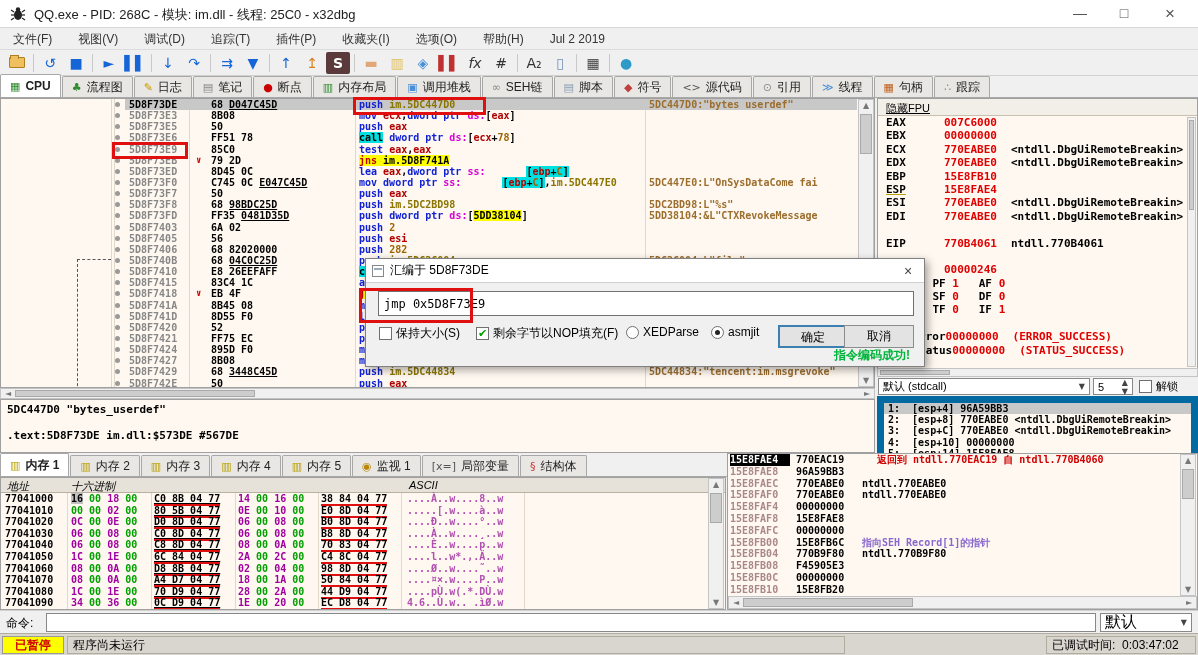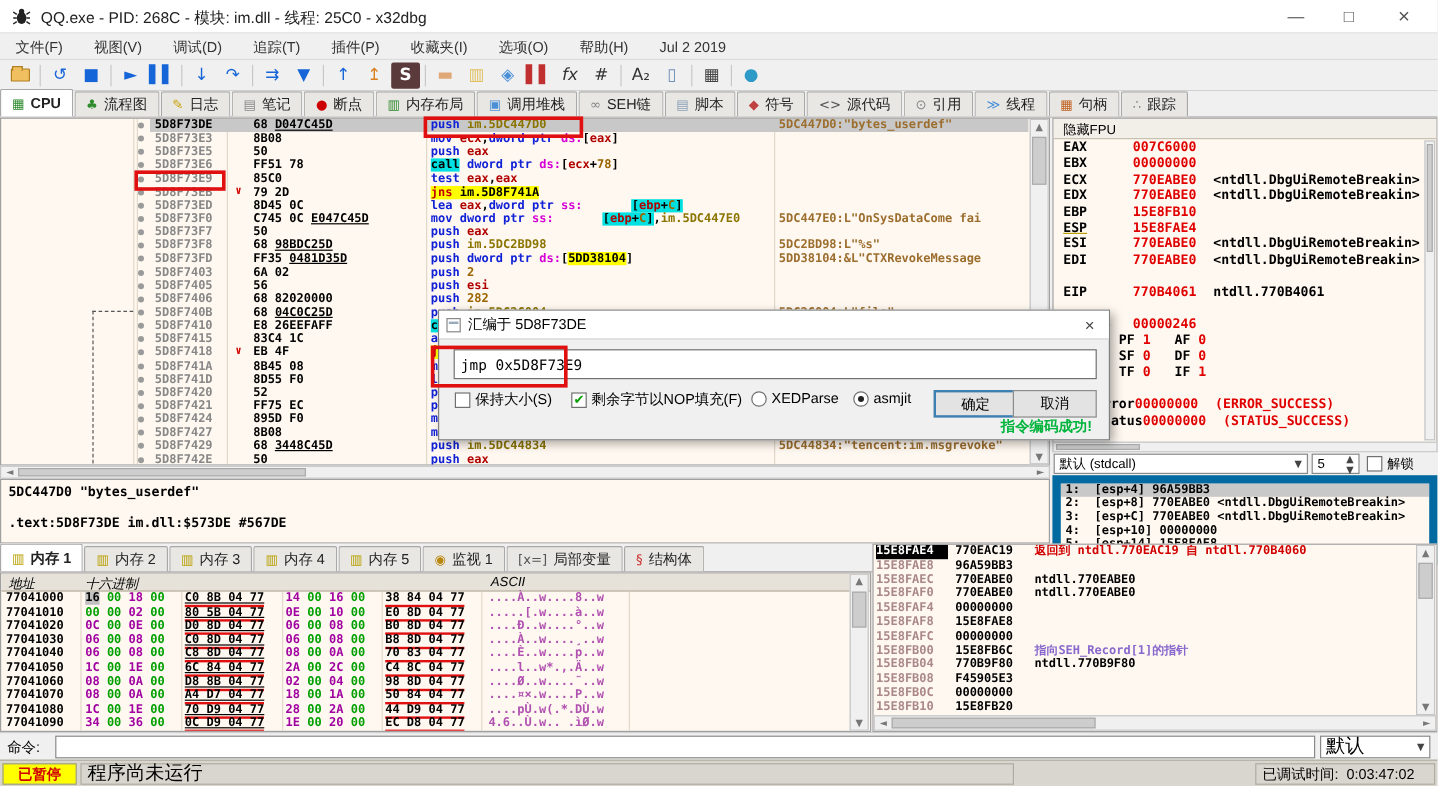--- a/index.html
+++ b/index.html
@@ -58,21 +58,21 @@
   .sb { background:#f0f0f0; border:1px solid #c4c4c4; position:absolute; }
   .sb .thumb { position:absolute; background:#cdcdcd; border:1px solid #aaa; }
   .sb .arr { position:absolute; color:#777; font-size:8px; font-family:"DejaVu Sans", sans-serif; text-align:center; width:100%; }
 
   
   #infopane { left:0; top:399px; width:875px; height:54px; background:#FFF8F0; border:1px solid #a0a0a0; font-size:11px; font-weight:bold; padding:3px 6px; }
   #infopane div { height:13px; white-space:pre; }
 
   
   #regs { left:877px; top:98px; width:321px; height:279px; background:#FFF8F0; border:1px solid #a0a0a0; overflow:hidden; }
-  #regs-header { height:17px; background:#f2efe9; border-bottom:1px solid #c8c0b0; font-size:11px; padding:2px 8px; color:#000; }
+  #regs-header { height:17px; background:#f2efe9; border-bottom:1px solid #c8c0b0; font-size:11px; padding:2px 8px; color:#000;text-decoration:underline; }
   .rrow { height:13.4px; font-size:11px; font-weight:bold; line-height:13.4px; padding-left:8px; white-space:pre; }
   .rname { display:inline-block; min-width:58px; color:#000; }
   .rname.u { text-decoration:underline; text-decoration-color:#b8a000; }
   .rval { color:#e00000; }
   .rcmt { color:#000; margin-left:14px; }
   .rcmt.red { color:#e00000; }
   .fl { color:#000; } .flv { color:#e00000; }
 
   
   #convrow { left:877px; top:377px; width:321px; height:19px; background:#f0f0f0; display:flex; align-items:center; font-size:11px; }
@@ -95,21 +95,21 @@
   .g-ptr { color:#000; border-bottom:2px solid #e01010; }
   .by-sel { background:#c0c0c0; }
 
   
   #stack { left:727px; top:453px; width:471px; height:157px; background:#FFF8F0; border:1px solid #a0a0a0; overflow:hidden; }
   .srow { position:relative; height:11.8px; font-size:10px; font-weight:bold; line-height:11.8px; white-space:pre; }
   .s-addr { position:absolute; left:2px; width:60px; color:#a88; }
   .s-addr.sel { background:#000; color:#fff; }
   .s-val { position:absolute; left:68px; color:#000; }
   .s-cmt { position:absolute; left:134px; color:#000; width:312px; overflow:hidden; }
-  .s-cmt.red { color:#d00000; } .s-cmt.purple { color:#8968cd; }
+  .s-cmt.red { color:#d00000;margin-left:15px; } .s-cmt.purple { color:#8968cd; }
 
   
   #dialog { left:365px; top:258px; width:560px; height:109px; background:#f0f0f0; border:1px solid #808080; box-shadow:3px 3px 8px rgba(0,0,0,0.35); z-index:30; }
   #dlg-title { height:24px; background:#ffffff; border-bottom:1px solid #d0d0d0; display:flex; align-items:center; padding:0 6px; font-size:12px; gap:6px; }
   #dlg-close { margin-left:auto; font-size:14px; color:#444; width:20px; text-align:center; }
   .dlg-ico { width:12px; height:12px; border:1px solid #888; background:#fff; position:relative; }
   .dlg-ico:before { content:""; position:absolute; left:1px; top:2px; right:1px; height:2px; background:#9ab; }
   #dlg-input { position:absolute; left:12px; top:32px; width:536px; height:25px; border:1px solid #707070; background:#fff; font-family:"DejaVu Sans Mono", monospace; font-size:12px; padding:0 5px; }
   .dlg-row { position:absolute; top:66px; left:0; width:560px; height:24px; font-size:12px; }
   .dlg-chk { position:absolute; display:flex; align-items:center; gap:4px; }
@@ -123,21 +123,21 @@
   
   .annot { position:absolute; border:3px solid #e01010; z-index:40; }
 
   
   #cmdbar { left:0; top:610px; width:1198px; height:23px; background:#f0f0f0; border-top:1px solid #d0d0d0; }
   #cmdbar .lbl { position:absolute; left:6px; top:4px; font-size:12px; }
   #cmd-input { position:absolute; left:46px; top:2px; width:1050px; height:19px; background:#fff; border:1px solid #888; font-size:12px; padding:0 4px; font-family:"DejaVu Sans Mono", monospace; }
   #cmd-combo { position:absolute; left:1100px; top:2px; width:92px; }
   #statusbar { left:0; top:633px; width:1198px; height:22px; background:#d9d6cf; border-top:1px solid #b0aca0; }
   #st-state { position:absolute; left:2px; top:2px; width:62px; height:18px; background:#ffff00; border:1px solid #999; color:#d00000; font-weight:bold; font-size:12px; text-align:center; line-height:16px; }
-  #st-msg { position:absolute; left:67px; top:2px; width:778px; height:18px; border:1px solid #b0aca0; background:#d9d6cf; font-size:16px; line-height:16px; padding:0 5px; }
+  #st-msg { position:absolute; left:67px; top:2px; width:778px; height:18px; border:1px solid #b0aca0; background:#d9d6cf; font-size:12px; line-height:16px; padding:0 5px; }
   #st-time { position:absolute; left:1046px; top:2px; width:150px; height:18px; border:1px solid #b0aca0; font-size:12px; line-height:16px; padding:0 5px; white-space:pre; }
 </style>
 </head>
 <body>
 
 <div class="abs" id="titlebar">
   <svg class="abs" style="left:10px;top:6px" width="16" height="16" viewBox="0 0 16 16">
     <ellipse cx="8" cy="9" rx="4" ry="5" fill="#222"></ellipse>
       <circle cx="8" cy="3.5" r="2.2" fill="#222"></circle>
     <g stroke="#222" stroke-width="1.2">

